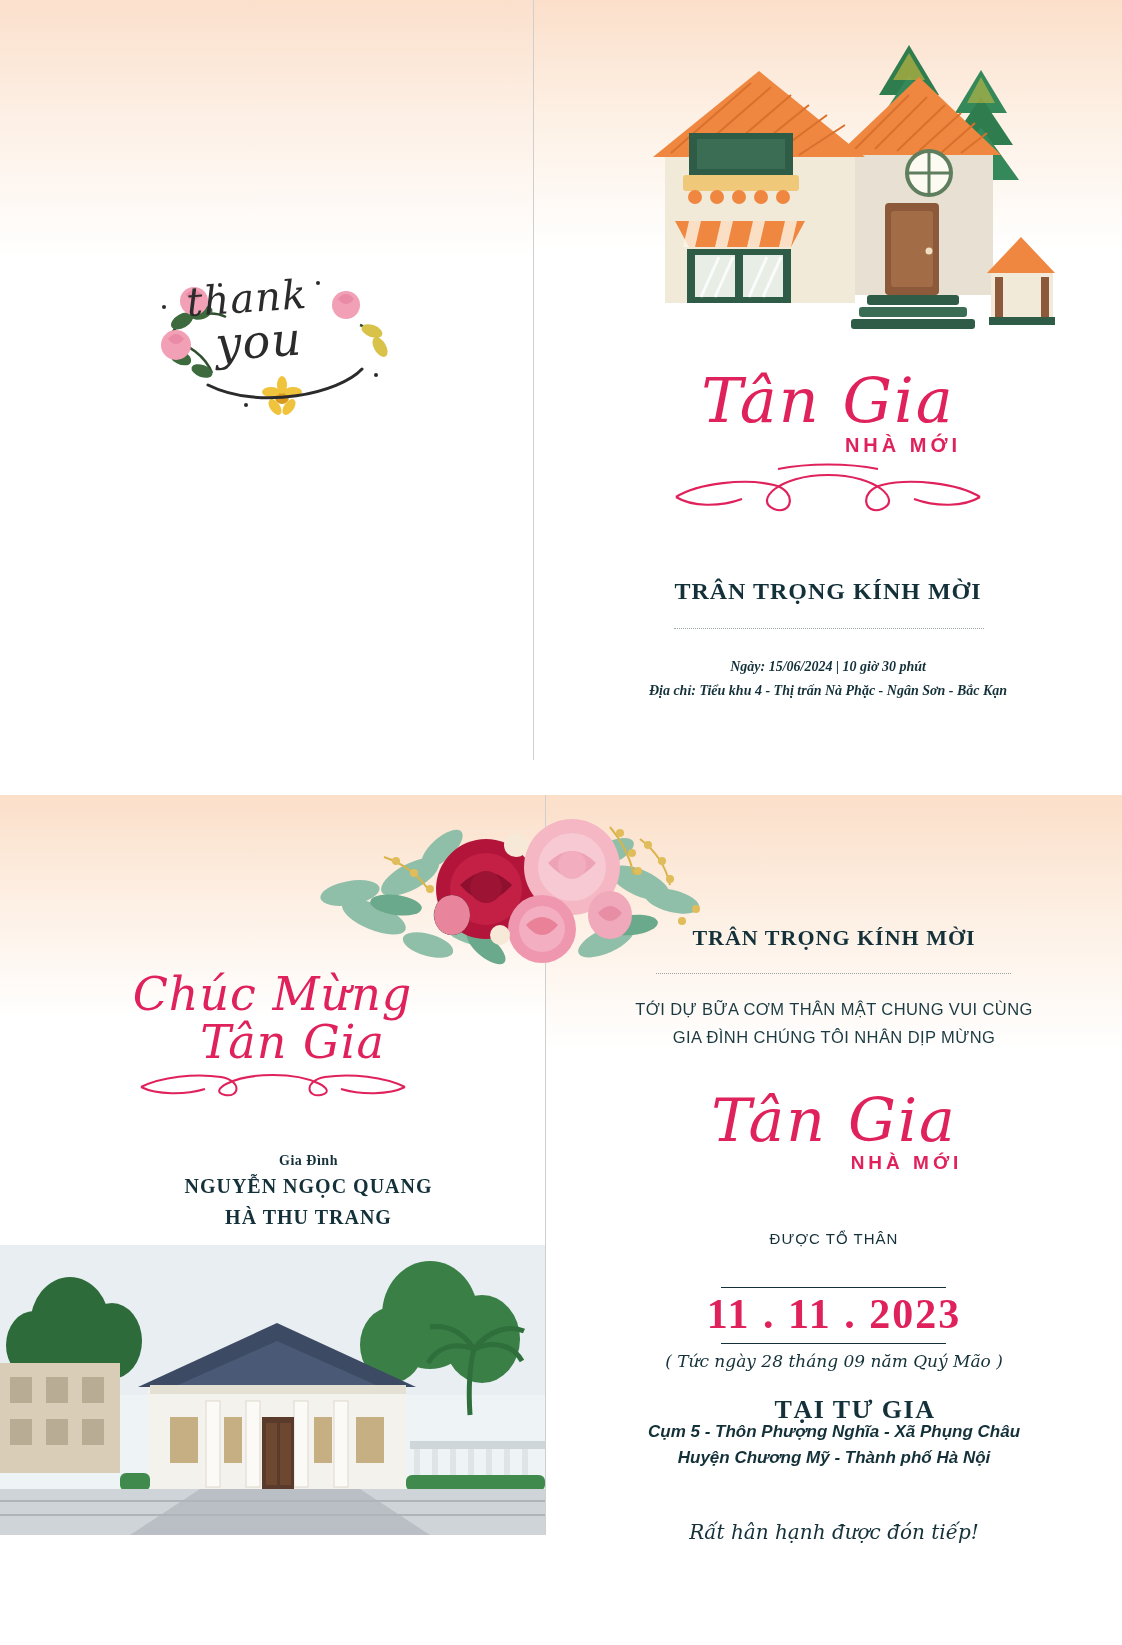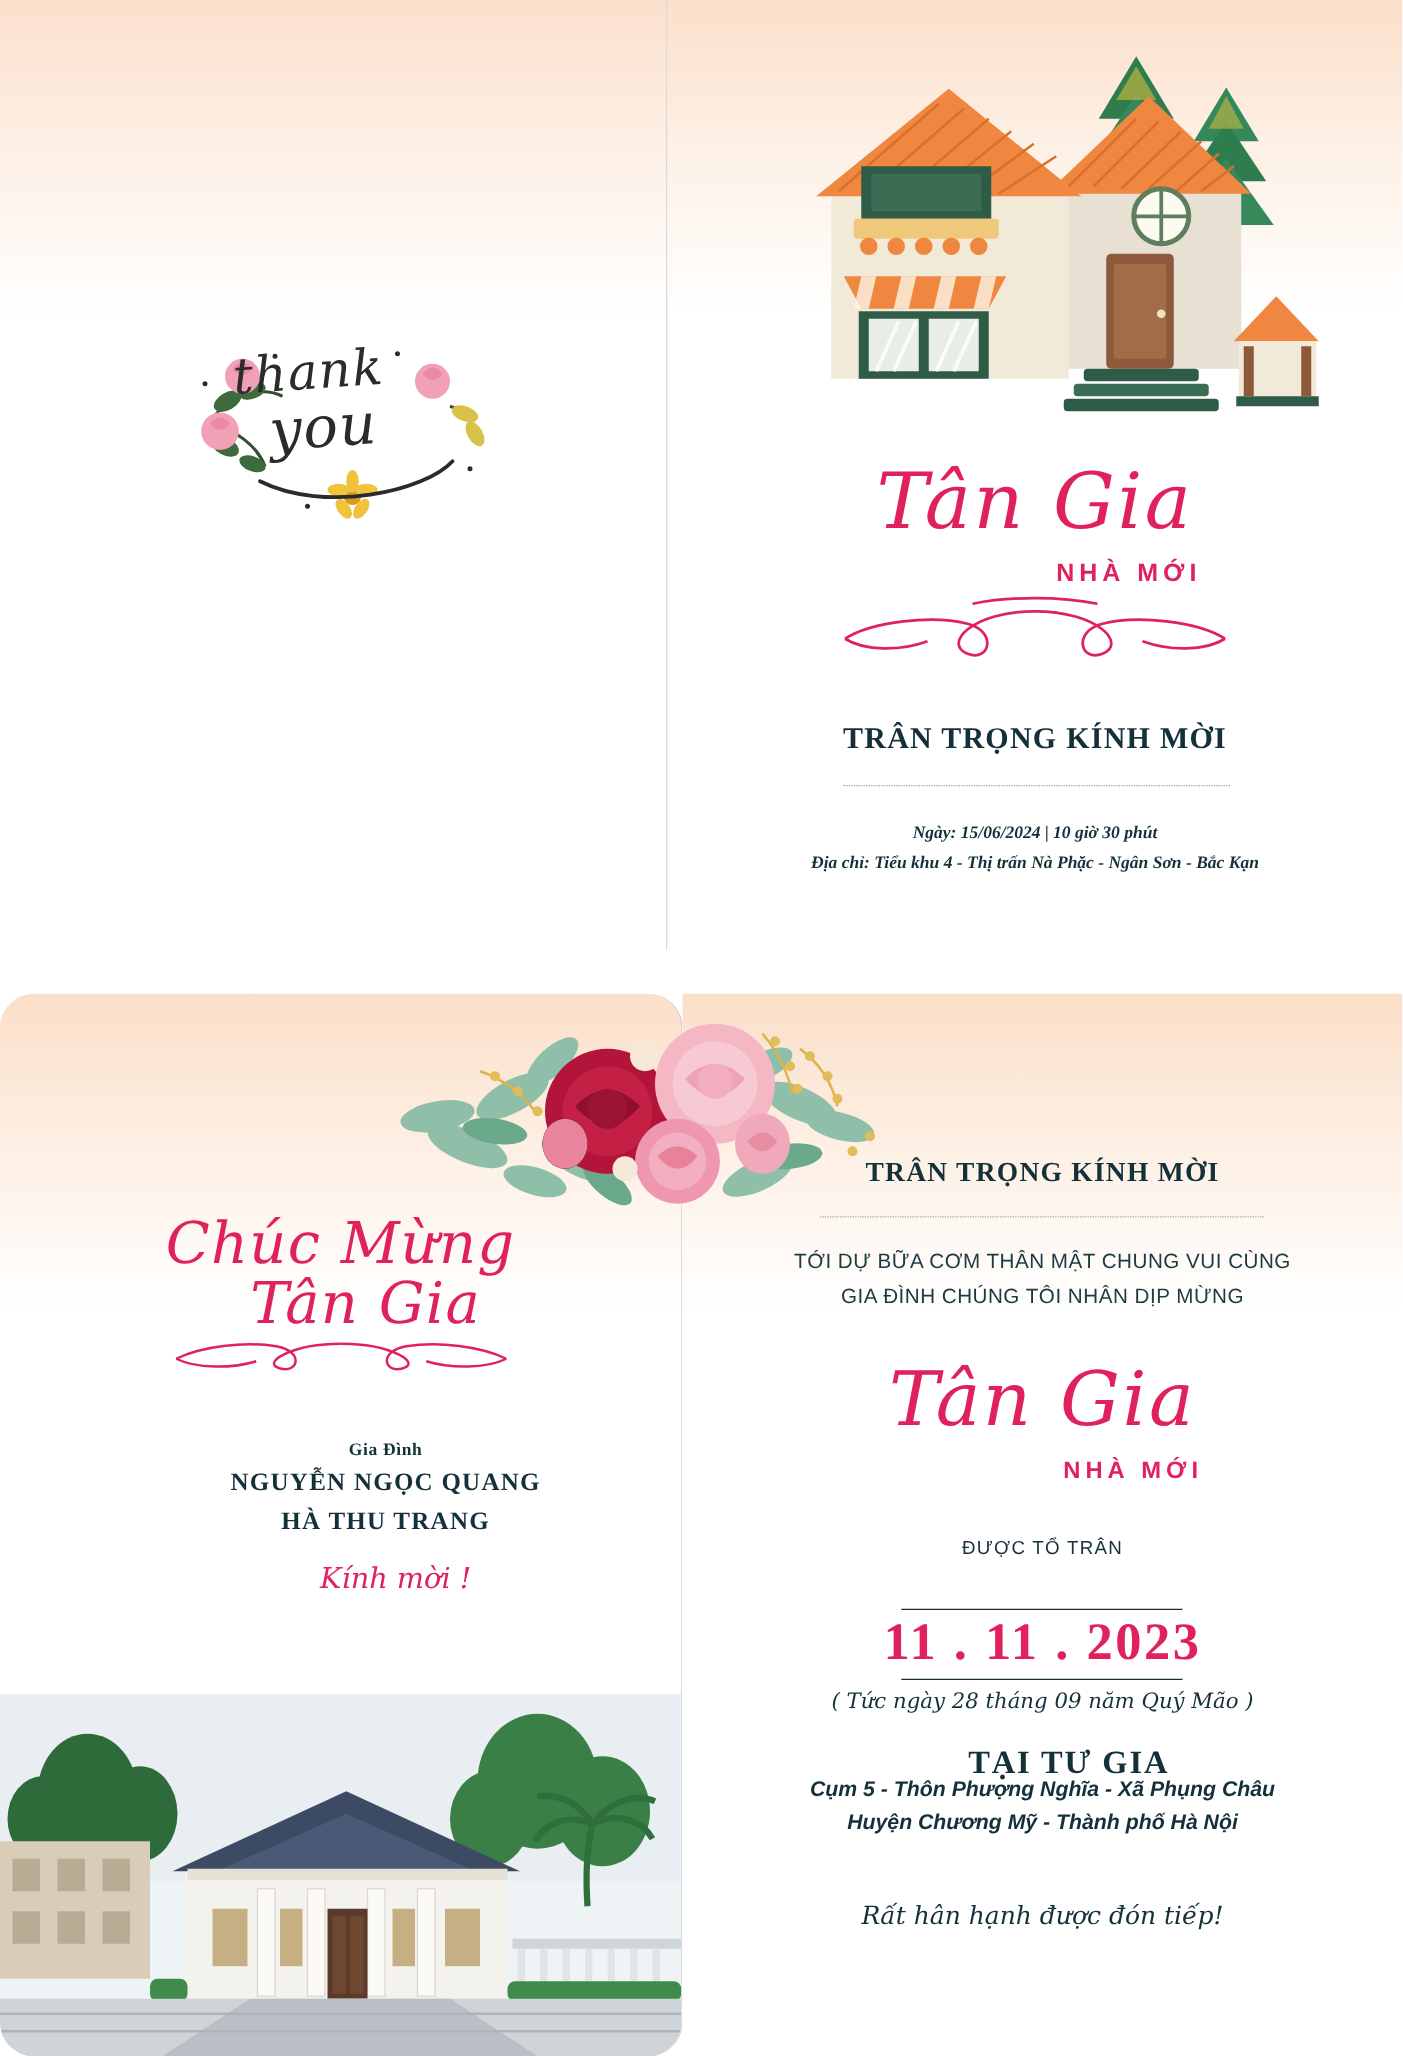--- a/index.html
+++ b/index.html
@@ -90,21 +90,21 @@
     font-size: 62px;
     color: #e0225c;
     letter-spacing: 2px;
     line-height: 1;
   }
   .nha-moi {
     font-family: "Liberation Sans", sans-serif;
     font-size: 20px;
     letter-spacing: 4px;
     color: #e0225c;
-    margin-top: 16px;
+    margin-top: 2px;
     margin-left: 150px;
     font-weight: 700;
   }
   .flourish {
     width: 340px;
     height: 60px;
     margin: 4px auto 0;
   }
   .tt-kinh-moi {
     position: absolute;
@@ -147,25 +147,24 @@
     left: 0;
     top: 795px;
     width: 1122px;
     height: 850px;
     display: flex;
     background: #ffffff;
   }
   .panel-bot-left {
     position: relative;
     width: 545px;
-    height: 850px;
+    height: 740px;
     overflow: hidden;
     border-right: 1px solid #cfcfcf;
     background: linear-gradient(to bottom, #fbdfc9 0%, #fdefe3 14%, #ffffff 30%, #ffffff 100%);
-    border-radius: 27px;
   }
   .panel-bot-right {
     position: relative;
     width: 577px;
     height: 850px;
     overflow: hidden;
     background: linear-gradient(to bottom, #fbdfc9 0%, #fdefe3 14%, #ffffff 30%, #ffffff 100%);
   }
 
   .chuc-mung {
@@ -708,21 +707,21 @@
       <div>TỚI DỰ BỮA CƠM THÂN MẬT CHUNG VUI CÙNG</div>
       <div>GIA ĐÌNH CHÚNG TÔI NHÂN DỊP MỪNG</div>
     </div>
 
     <div class="bot-r br-tangia">
       <div class="script-tangia">Tân Gia</div>
       <div class="nha-moi">NHÀ MỚI</div>
     </div>
 
     <div class="bot-r br-org">
-      <div>ĐƯỢC TỔ TRÂN</div>
+      <div>ĐƯỢC TỔ THÂN</div>
     </div>
 
     <div class="br-date-rule-top"></div>
     <div class="bot-r br-date">11 . 11 . 2023</div>
     <div class="br-date-rule-bot"></div>
 
     <div class="bot-r br-lunar">( Tức ngày 28 tháng 09 năm Quý Mão )</div>
 
     <div class="bot-r br-venue">TẠI TƯ GIA</div>
 

